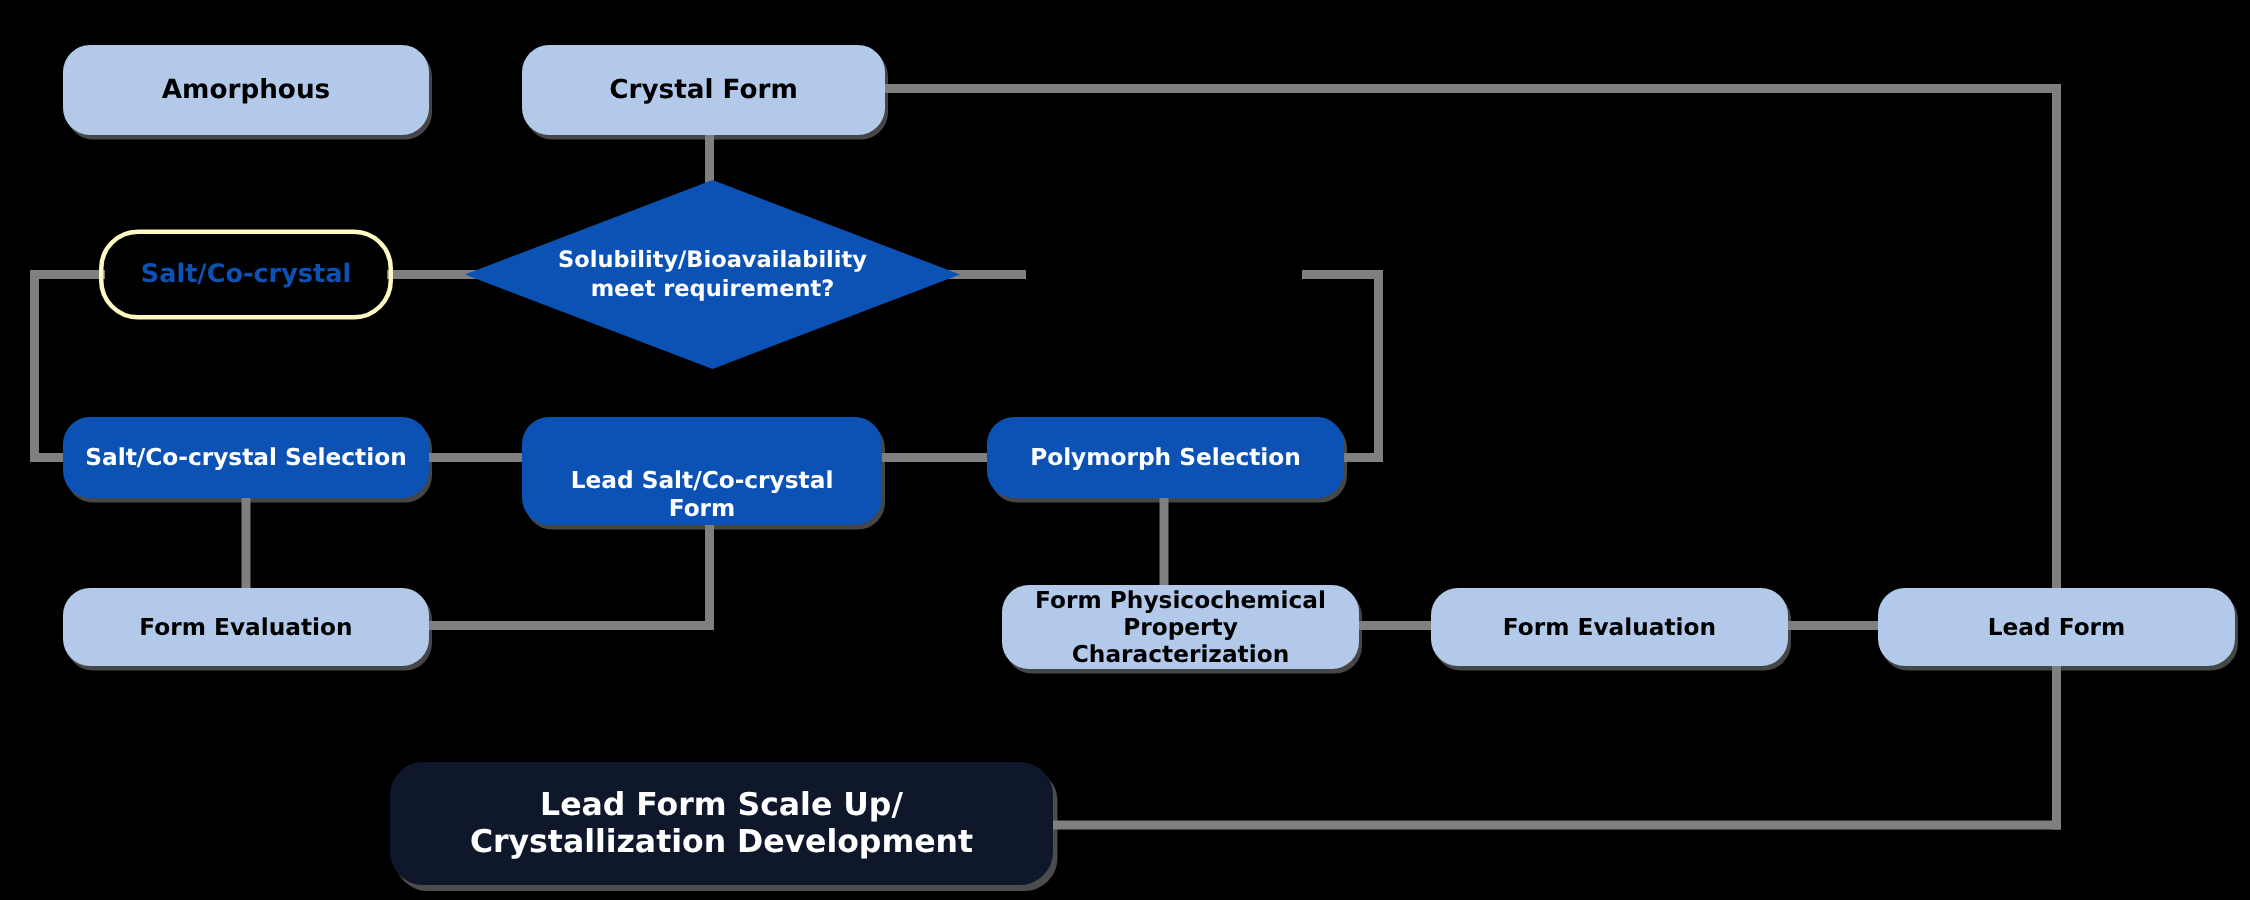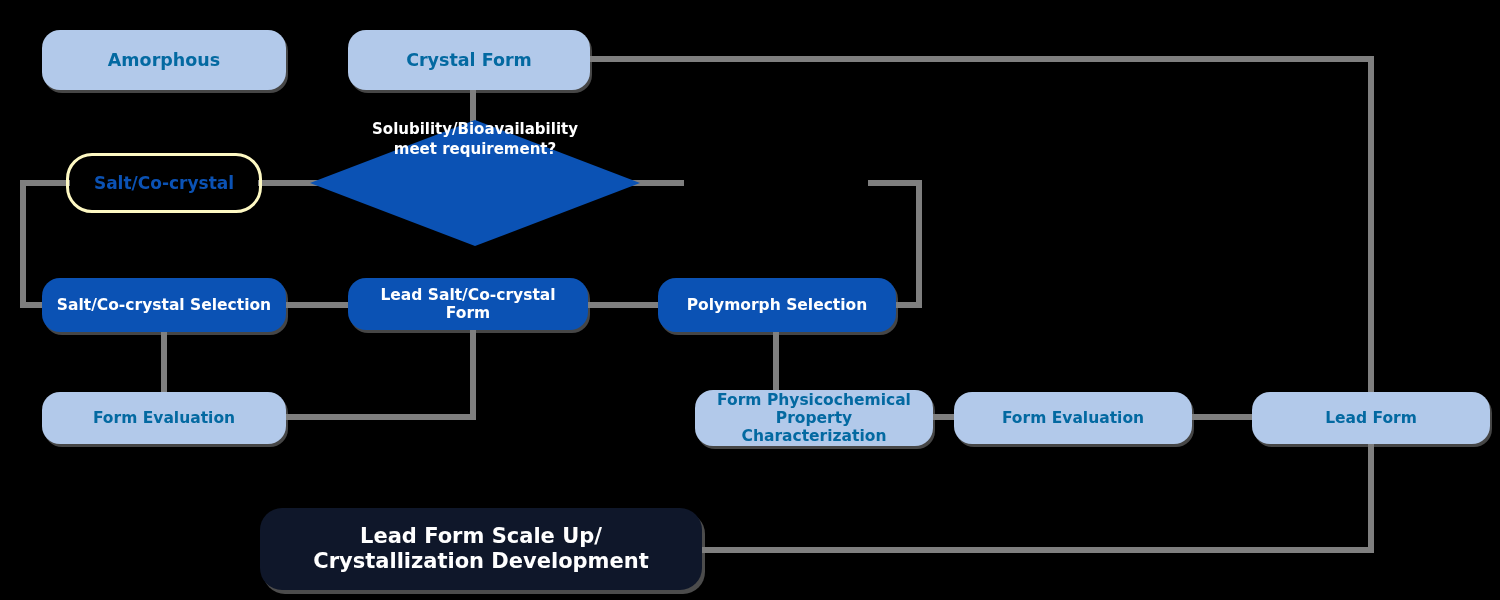--- a/index.html
+++ b/index.html
@@ -35,21 +35,21 @@
     border-radius: 18px;
     font-weight: bold;
     line-height: 1.18;
     z-index: 3;
     padding: 2px 10px;
   }
 
   
   .node.pale {
     background: #b2c9ea;
-    color: #0369a1;
+    color: #000000;
     font-size: 15.5px;
     box-shadow: 2px 3px 0 0 rgba(127,127,127,0.55);
   }
   .node.pale.large { font-size: 17.5px; }
 
   
   .node.strong {
     background: #0b52b4;
     color: #ffffff;
     font-size: 15.5px;
@@ -82,20 +82,21 @@
   .diamond .shape {
     position: absolute;
     inset: 0;
     background: #0b52b4;
     clip-path: polygon(50% 0%, 100% 50%, 50% 100%, 0% 50%);
   }
   .diamond .dlabel {
     position: absolute;
     inset: 0;
     display: flex;
+    align-items: center;
     justify-content: center;
     text-align: center;
     color: #ffffff;
     font-weight: bold;
     font-size: 15px;
     line-height: 1.3;
     z-index: 1;
   }
 </style>
 </head>
@@ -160,33 +161,33 @@
         <div>meet requirement?</div>
       </div>
     </div>
   </div>
 
 
   <div class="node strong" style="left:42px; top:278px; width:244px; height:54px;text-align:center;">
     <span>Salt/Co-crystal Selection</span>
   </div>
 
-  <div class="node strong" style="left:348px; top:278px; width:240px; height:52px;">
+  <div class="node strong" style="left:348px; top:278px; width:240px; height:72px;align-items:flex-end;">
     <span>Lead Salt/Co-crystal Form</span>
   </div>
 
   <div class="node strong" style="left:658px; top:278px; width:238px; height:54px;">
     <span>Polymorph Selection</span>
   </div>
 
   <div class="node pale" style="left:42px; top:392px; width:244px; height:52px;">
     <span>Form Evaluation</span>
   </div>
 
-  <div class="node pale" style="left:695px; top:390px; width:238px; height:56px;">
+  <div class="node pale" style="left:668px; top:390px; width:238px; height:56px;">
     <div>
       <div>Form Physicochemical</div>
       <div>Property Characterization</div>
     </div>
   </div>
 
   <div class="node pale" style="left:954px; top:392px; width:238px; height:52px;">
     <span>Form Evaluation</span>
   </div>
 

